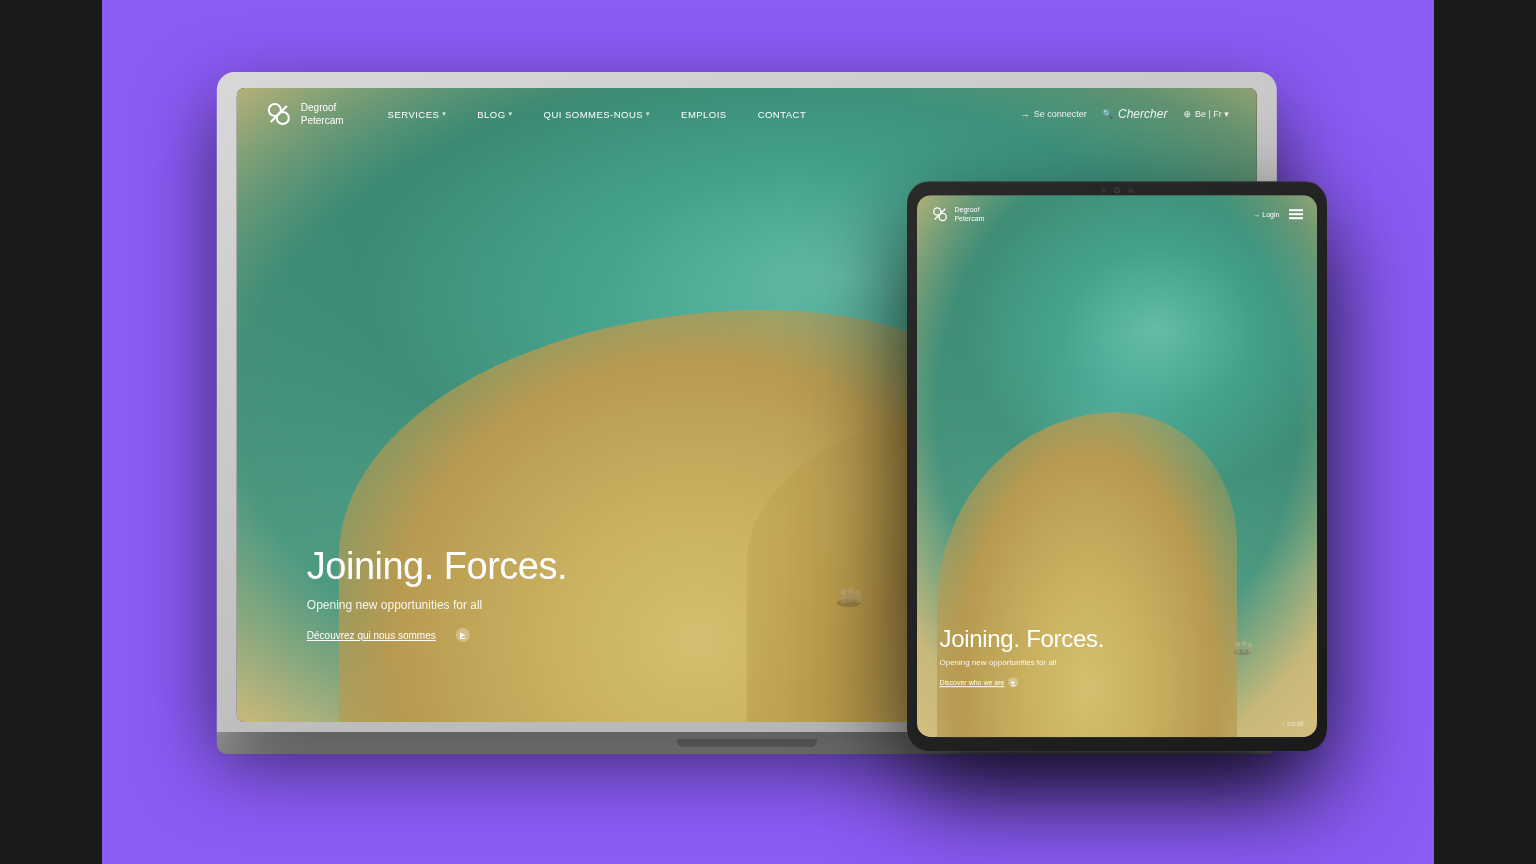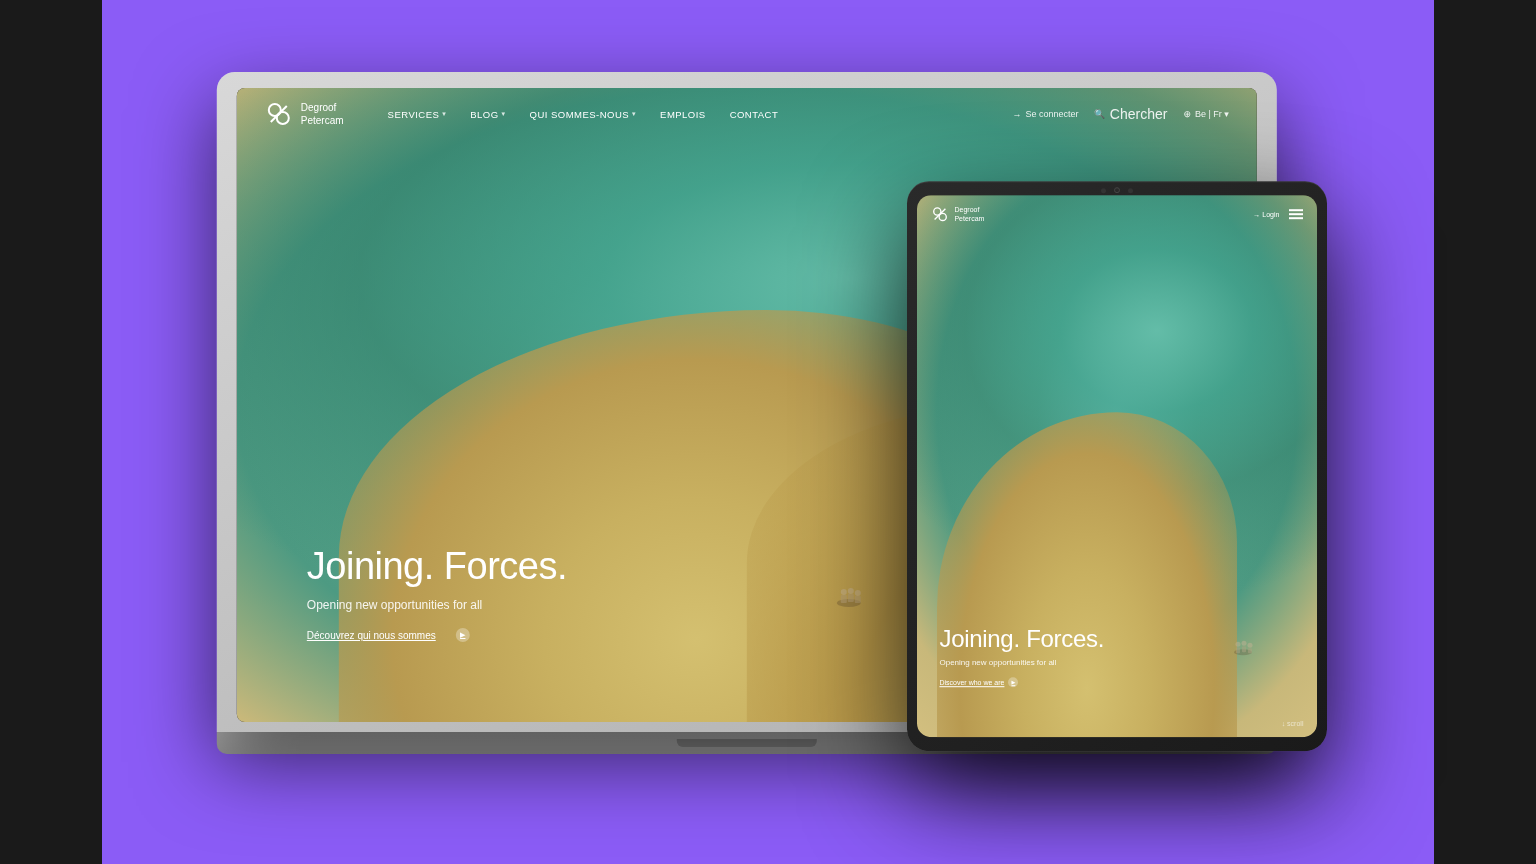--- a/index.html
+++ b/index.html
@@ -140,21 +140,21 @@
     .logo-text {
       color: white;
       font-size: 10px;
       line-height: 1.3;
       font-weight: 500;
     }
 
     .nav-links {
       display: flex;
       align-items: center;
-      gap: 0;
+      gap: 7px;
       flex: 1;
     }
 
     .nav-item {
       color: white;
       font-size: 9.5px;
       font-weight: 500;
       letter-spacing: 0.05em;
       padding: 0 12px;
       cursor: pointer;
@@ -490,21 +490,21 @@
               </div>
             </div>
 
             <div class="nav-right">
               <div class="nav-right-item">
                 <span>→</span>
                 <span>Se connecter</span>
               </div>
               <div class="nav-right-item">
                 <span>🔍</span>
-                <span style="font-size:14px;">Chercher</span>
+                <span style="font-size:12px;font-style:italic;">Chercher</span>
               </div>
               <div class="nav-right-item">
                 <span>⊕</span>
                 <span>Be | Fr ▾</span>
               </div>
             </div>
           </nav>
 
           <div class="people-figure">
             <svg viewBox="0 0 40 30" fill="none">

